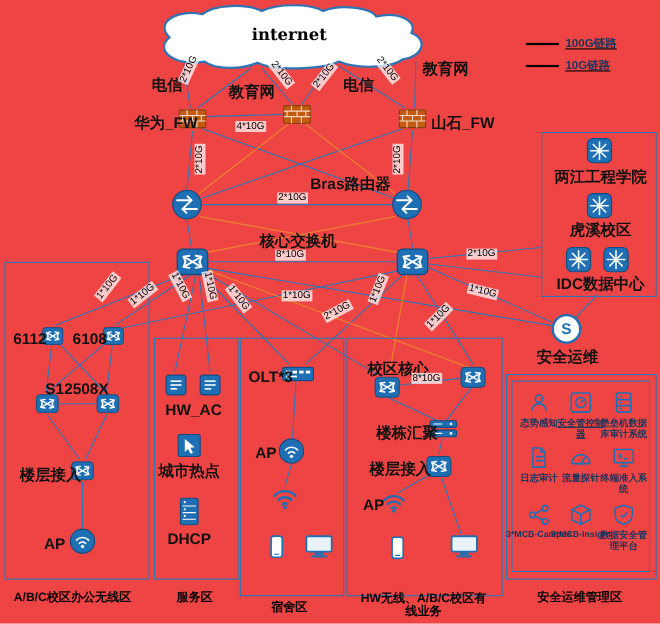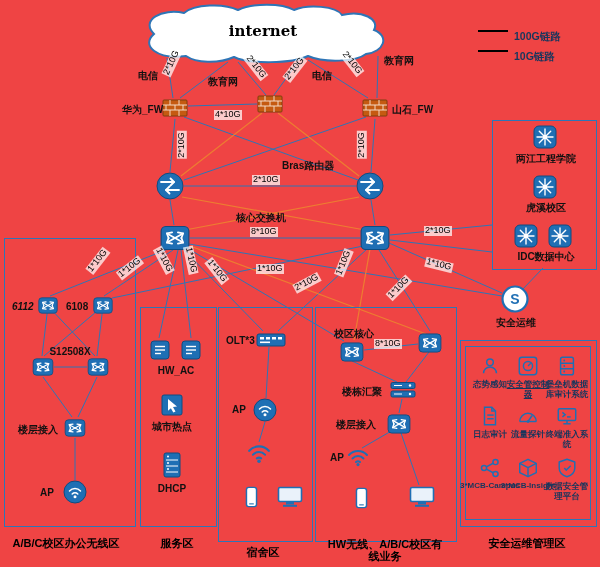--- a/index.html
+++ b/index.html
@@ -3,31 +3,31 @@
 <meta charset="utf-8">
 <style>
   html,body{margin:0;padding:0;background:#fff;}
   .stage{position:relative;width:600px;height:567px;background:#ef4444;overflow:hidden;
          font-family:"Liberation Sans",sans-serif;}
   svg.lines{position:absolute;left:0;top:0;}
   .box{position:absolute;border:1px solid #2e75b6;}
   .ico{position:absolute;}
   .lbl{position:absolute;font-size:9px;line-height:1.1;color:#000;white-space:nowrap;}
   .llbl{background:rgba(255,255,255,.72);padding:0 1px;}
-  .nlbl{font-size:10px;font-weight:bold;color:#111;}
+  .nlbl{font-size:14px;font-weight:bold;color:#111;}
   .c{transform:translateX(-50%);}
   .zname{font-size:11px;font-weight:bold;color:#000;text-align:center;}
   .wrap{white-space:normal;text-align:center;}
   .seclbl{position:absolute;font-size:8.5px;font-weight:bold;color:#17365d;text-align:center;
           white-space:normal;width:50px;transform:translateX(-50%);line-height:1.2;}
   .seclbl.nw{white-space:nowrap;width:auto;}
   .cloud-lab{position:absolute;left:263px;top:22px;transform:translateX(-50%);
              font-family:"DejaVu Serif",serif;font-weight:bold;font-size:15px;color:#000;}
   .legend{position:absolute;left:478px;top:30px;}
-  .legend .row{display:flex;align-items:flex-start;height:20px;}
+  .legend .row{display:flex;align-items:center;height:20px;text-decoration:underline;}
   .legend .bar{width:30px;height:0;border-top:2px solid;margin-right:6px;}
   .legend .lab{font-size:10.5px;color:#17365d;font-weight:bold;}
   .b-orange{border-color:#ed7d31;}
   .b-blue{border-color:#2e75b6;}
   .b-yellow{border-color:#ffe06a;}
 </style>
 </head>
 <body>
 
 <div class="stage">
@@ -467,21 +467,21 @@
   <span class="lbl llbl" style="left:293px;top:278px;transform:rotate(-28deg);">2*10G</span>
   <span class="lbl llbl" style="left:330px;top:258px;transform:rotate(-68deg);">1*10G</span>
   <span class="lbl llbl" style="left:385px;top:283px;transform:rotate(-45deg);">1*10G</span>
   <span class="lbl llbl" style="left:425px;top:260px;transform:rotate(14deg);">1*10G</span>
 
   <span class="lbl nlbl c" style="left:546px;top:153px;">两江工程学院</span>
   <span class="lbl nlbl c" style="left:546px;top:202px;">虎溪校区</span>
   <span class="lbl nlbl c" style="left:546px;top:251px;">IDC数据中心</span>
   <span class="lbl nlbl c" style="left:516px;top:317px;">安全运维</span>
 
-  <span class="lbl nlbl" style="left:12px;top:301px;font-style:italic;">6112</span>
+  <span class="lbl nlbl" style="left:12px;top:301px;">6112</span>
   <span class="lbl nlbl" style="left:66px;top:301px;">6108</span>
   <span class="lbl nlbl c" style="left:70px;top:346px;">S12508X</span>
   <span class="lbl nlbl" style="left:18px;top:424px;">楼层接入</span>
   <span class="lbl nlbl" style="left:40px;top:487px;">AP</span>
 
   <span class="lbl nlbl c" style="left:176px;top:365px;">HW_AC</span>
   <span class="lbl nlbl c" style="left:172px;top:421px;">城市热点</span>
   <span class="lbl nlbl c" style="left:172px;top:483px;">DHCP</span>
 
   <span class="lbl nlbl" style="left:226px;top:335px;">OLT*3</span>

